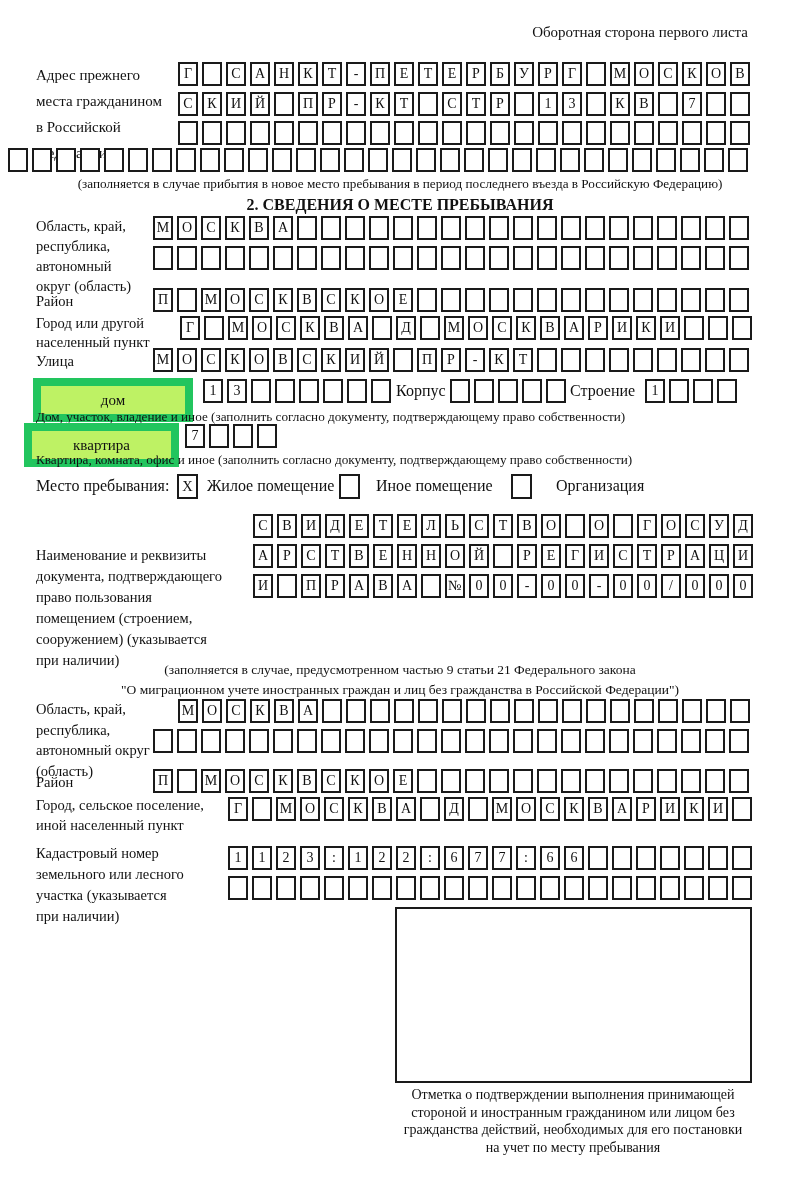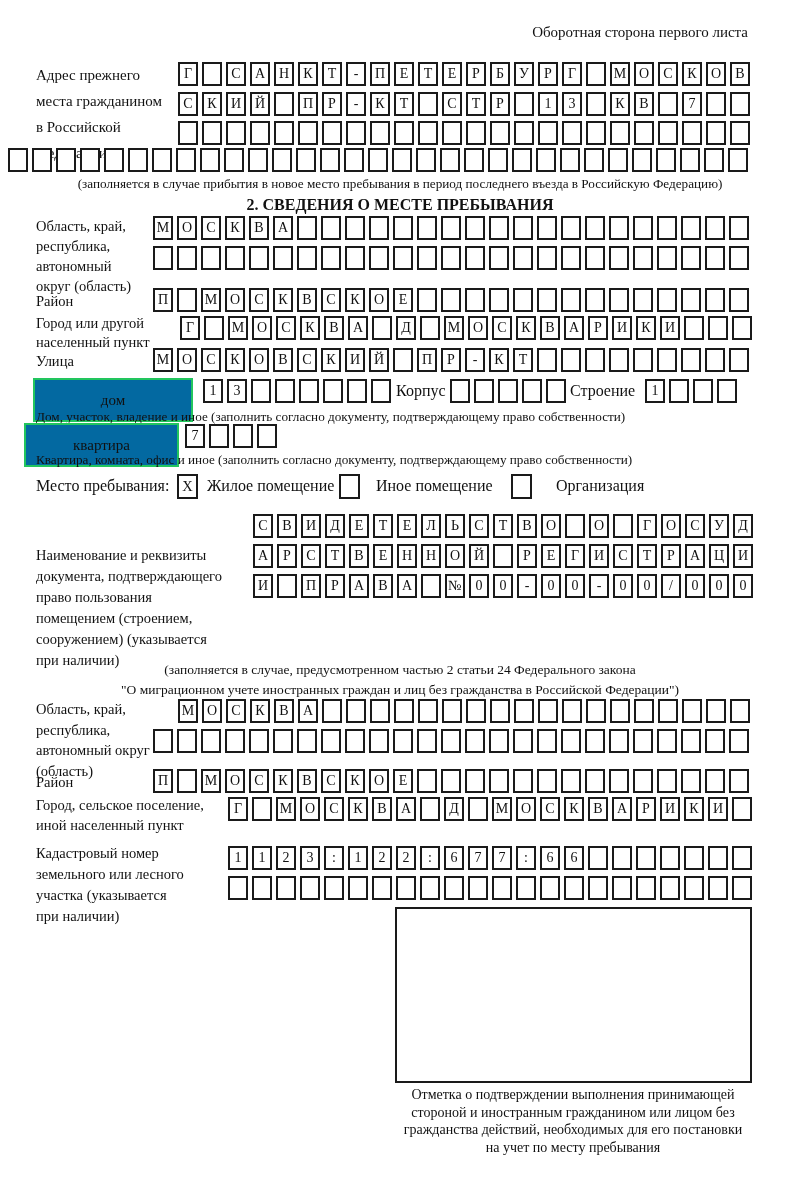--- a/index.html
+++ b/index.html
@@ -14,22 +14,22 @@
   .title{font-weight:bold;font-size:16px;}
   .center{left:0;width:800px;text-align:center;}
   .boxrow{position:absolute;display:flex;gap:4px;}
   .bx{
     width:20px;height:24px;box-sizing:border-box;border:2px solid #1a1a1a;
     display:flex;align-items:center;justify-content:center;
     font-size:14px;font-family:"Liberation Serif","DejaVu Serif",serif;
     background:#fff;flex:0 0 auto;
   }
   .lblbox{
-    position:absolute;box-sizing:border-box;border:2px solid #22c55e;height:44px;
-    display:flex;align-items:center;justify-content:center;font-size:15px;background:#0369a1;
+    position:absolute;box-sizing:border-box;border:8px solid #22c55e;height:44px;
+    display:flex;align-items:center;justify-content:center;font-size:15px;background:#bef264;
   }
   .cbox{
     position:absolute;width:21px;height:25px;box-sizing:border-box;border:2px solid #1a1a1a;
     display:flex;align-items:center;justify-content:center;font-size:14.5px;background:#fff;
   }
   .inline-lbl{position:absolute;font-size:16px;}
   .stamp{position:absolute;left:395px;top:907px;width:357px;height:176px;
     box-sizing:border-box;border:2px solid #1a1a1a;background:#fff;}
 </style>
 </head>
@@ -418,21 +418,21 @@
       <div class="bx">0</div>
       <div class="bx">-</div>
       <div class="bx">0</div>
       <div class="bx">0</div>
       <div class="bx">/</div>
       <div class="bx">0</div>
       <div class="bx">0</div>
       <div class="bx">0</div>
     </div>
 
-  <div class="abs center" style="top:660px;font-size:13.5px;line-height:19.5px;white-space:pre-line;">(заполняется в случае, предусмотренном частью 2 статьи 24 Федерального закона
+  <div class="abs center" style="top:660px;font-size:13.5px;line-height:19.5px;white-space:pre-line;">(заполняется в случае, предусмотренном частью 9 статьи 21 Федерального закона
 "О миграционном учете иностранных граждан и лиц без гражданства в Российской Федерации")</div>
 
   <div class="abs lbl" style="left:36px;top:699px;line-height:20.5px;">Область, край,
 республика,
 автономный округ
 (область)</div>
   <div class="boxrow" style="left:178px;top:699px;">
       <div class="bx">М</div>
       <div class="bx">О</div>
       <div class="bx">С</div>

